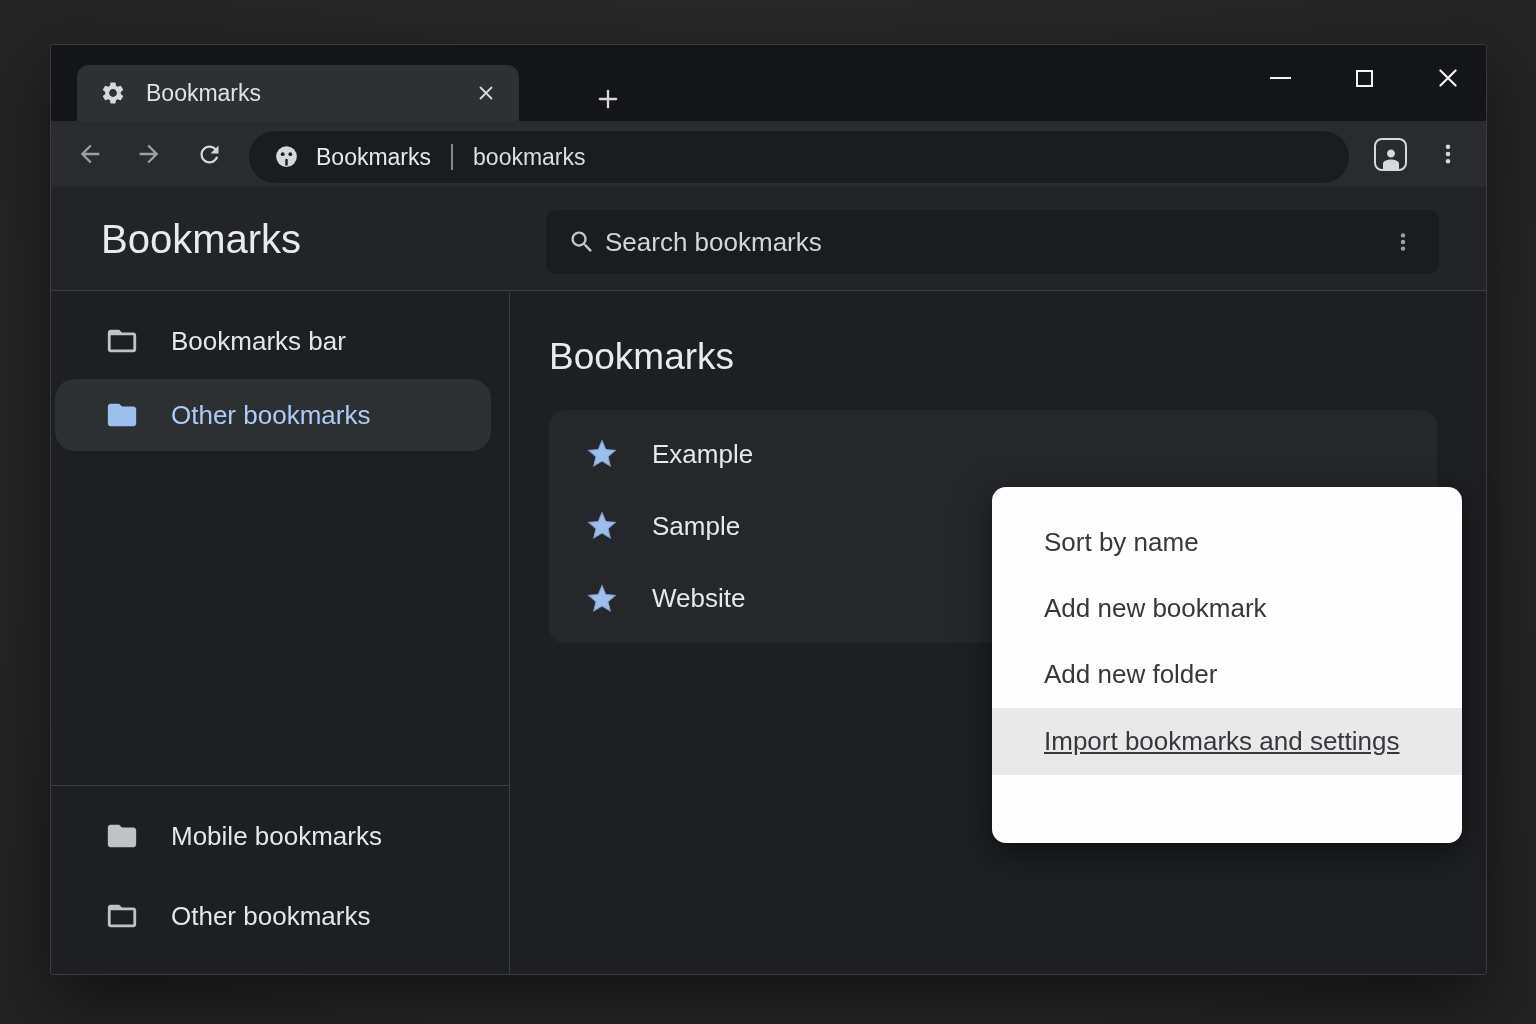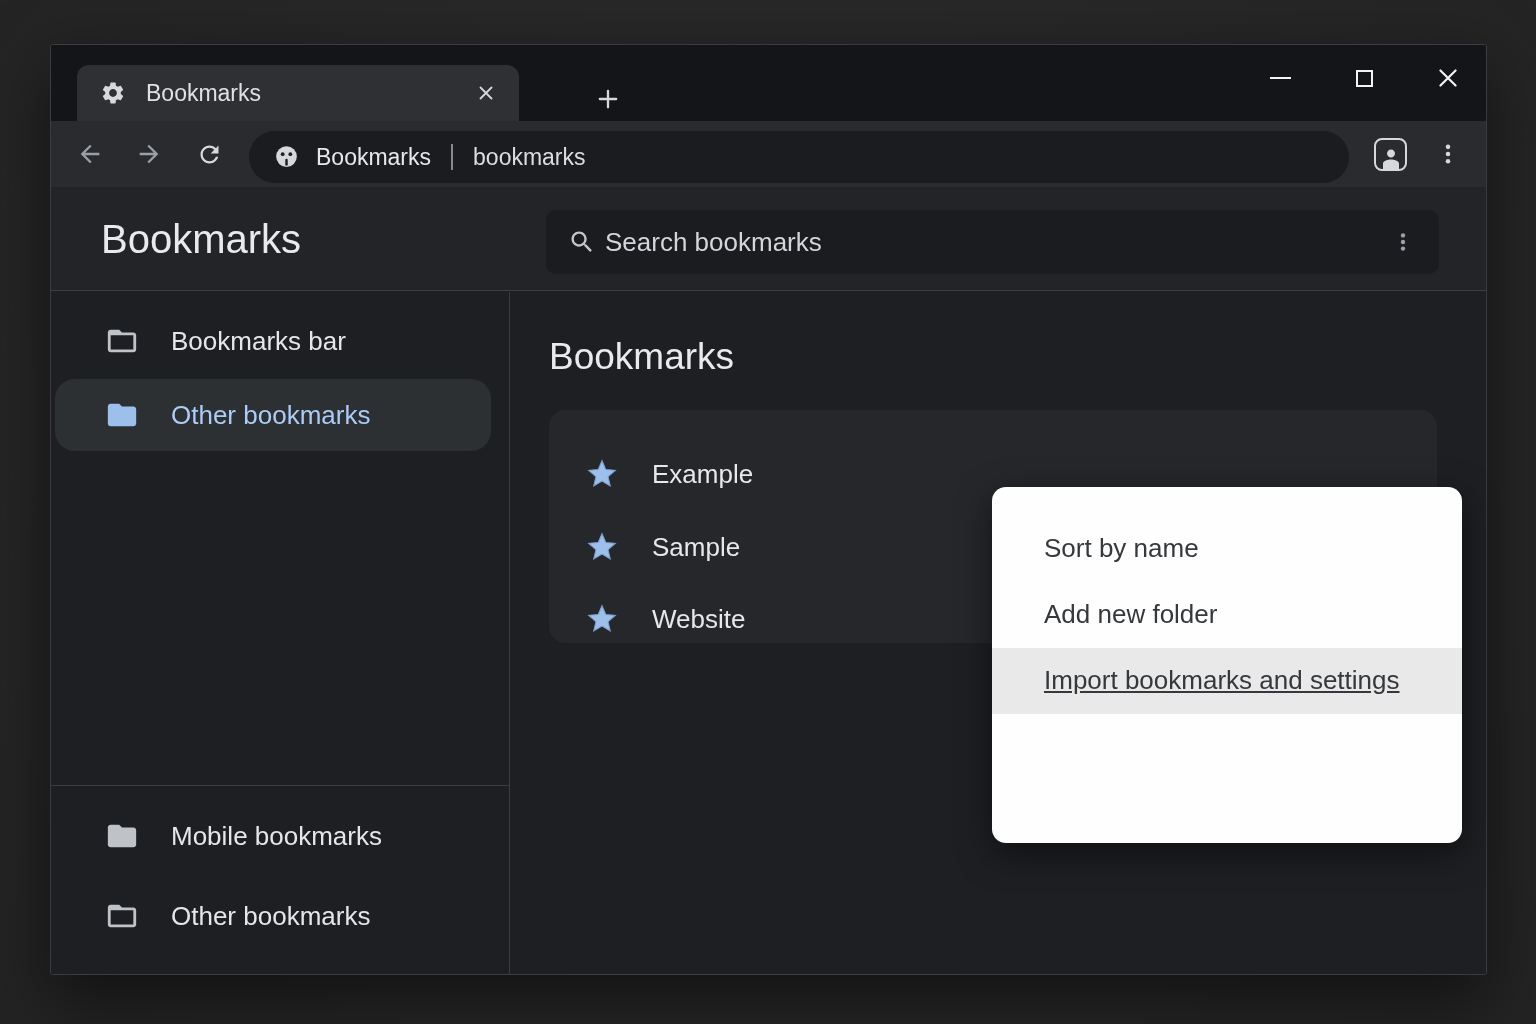--- a/index.html
+++ b/index.html
@@ -80,27 +80,27 @@
   .side-row .label { font-size:26px; color:#e4e6e9; }
   .side-row.selected { left:4px; width:436px; height:72px; background:#2d3033; border-radius:20px; padding-left:50px; }
   .side-row.selected .label { color:#accbf6; }
   .side-divider { position:absolute; left:0; top:493px; width:458px; height:1px; background:#3a3d41; }
 
   .main-heading { position:absolute; left:39px; top:44px; font-size:37px; font-weight:400; color:#e9eaec; }
   .card {
     position:absolute; left:39px; top:118px; width:888px; height:233px;
     background:#25272a; border-radius:16px; padding:8px 0; overflow:hidden;
   }
-  .bm-row { height:72.3px; display:flex; align-items:flex-end; padding-left:37px; gap:34px; }
+  .bm-row { height:72.3px; display:flex; align-items:center; padding-left:37px; gap:34px; }
   .bm-row .label { font-size:26px; color:#e6e8ea; }
 
   
   .context-menu {
     position:absolute; left:992px; top:487px; width:470px; height:356px;
-    background:#fefefe; border-radius:14px; padding:28px 0;
+    background:#fefefe; border-radius:14px; padding:22px 0;
     box-shadow:0 10px 34px rgba(0,0,0,.5); overflow:hidden;
   }
   .menu-item { height:66.4px; display:flex; align-items:center; padding-left:52px; font-size:26px; color:#35383c; }
   .menu-item.highlighted { background:#e9e9ea;text-decoration:underline; }
 
   svg { display:block; }
 </style>
 </head>
 <body>
 
@@ -278,17 +278,18 @@
             <span class="label">Website</span>
           </div>
         </div>
       </div>
 
     </div>
   </div>
 
   <div class="context-menu">
     <div class="menu-item">Sort by name</div>
+    <div class="menu-item">Add new bookmark</div>
     <div class="menu-item">Add new folder</div>
     <div class="menu-item highlighted">Import bookmarks and settings</div>
   </div>
 
 </div>
 
 </body></html>

